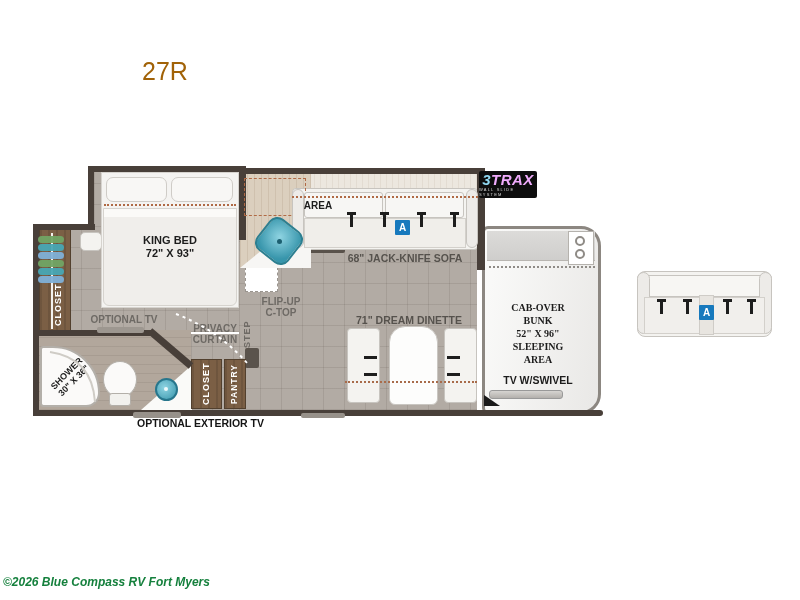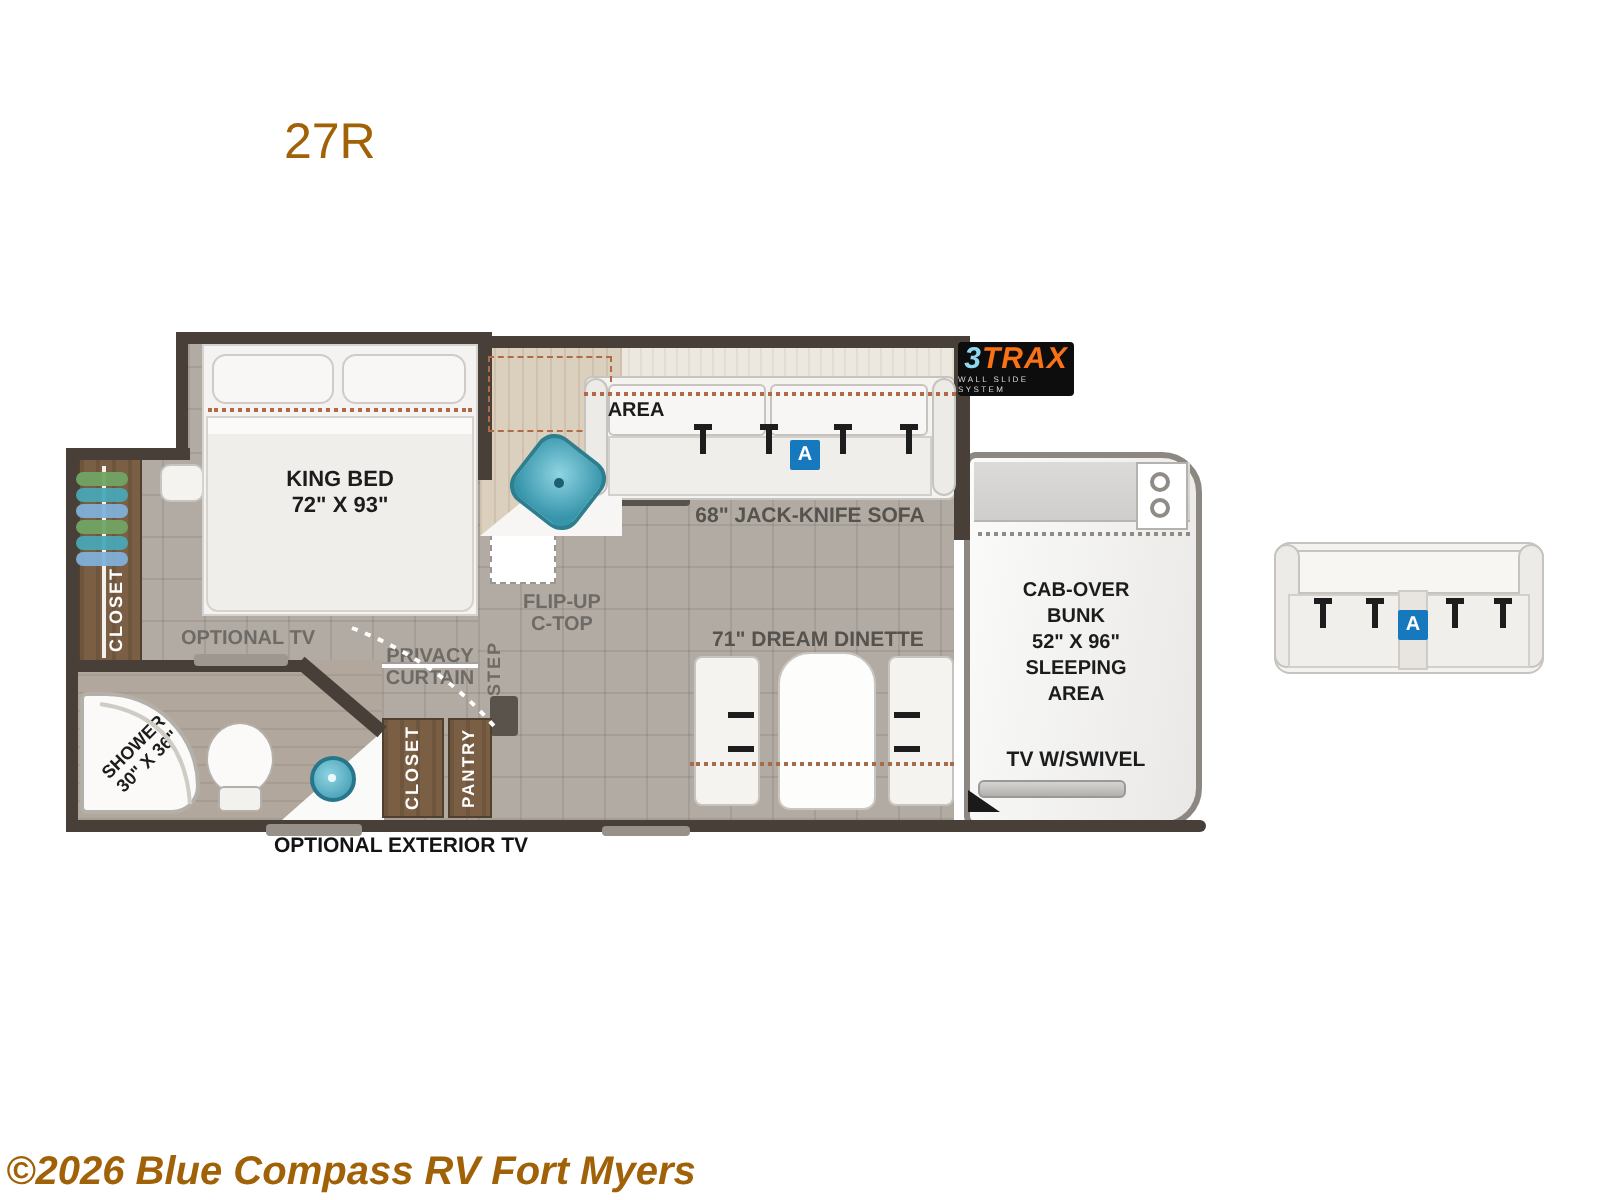--- a/index.html
+++ b/index.html
@@ -150,32 +150,32 @@
   <div class="a" style="left:447px;top:356px;width:13px;height:3px;background:#1d1d1d;z-index:6;"></div>
   <div class="a" style="left:447px;top:373px;width:13px;height:3px;background:#1d1d1d;z-index:6;"></div>
   <div class="a dotted-red" style="left:345px;top:381px;width:132px;border-top-color:#a86b4a;"></div>
 
   <div class="a" style="left:482px;top:226px;width:119px;height:188px;z-index:4;background:linear-gradient(100deg,#fbfbfa,#e9e8e6);border:3px solid #8c8781;border-radius:6px 20px 20px 6px;"></div>
   <div class="a" style="left:487px;top:231px;width:108px;height:30px;z-index:5;background:linear-gradient(#dcdbd9,#cfcecc);border-bottom:1px solid #b8b5b0;"></div>
   <div class="a" style="left:568px;top:231px;width:26px;height:34px;background:#fff;border:1px solid #b5b2ad;z-index:5;"></div>
   <div class="a" style="left:575px;top:236px;width:10px;height:10px;border-radius:50%;border:2px solid #8f8b86;background:#fff;z-index:6;"></div>
   <div class="a" style="left:575px;top:249px;width:10px;height:10px;border-radius:50%;border:2px solid #8f8b86;background:#fff;z-index:6;"></div>
   <div class="a" style="left:489px;top:266px;width:106px;border-top:2px dotted #8f8b86;z-index:6;"></div>
-  <div class="lbl dark-lbl" style="left:488px;top:289px;width:100px;font-size:10px;line-height:13px;">CAB-OVER
+  <div class="lbl dark-lbl" style="left:488px;top:301px;width:100px;font-size:10px;line-height:13px;font-family:Liberation Serif, serif;">CAB-OVER
 BUNK
 52" X 96"
 SLEEPING
 AREA</div>
   <div class="lbl dark-lbl" style="left:488px;top:374px;width:100px;font-size:10.5px;">TV W/SWIVEL</div>
   <div class="a" style="left:489px;top:390px;width:74px;height:9px;z-index:6;border-radius:3px;border:1px solid #999;background:linear-gradient(#d6d4d1,#b3b0ac);"></div>
   <div class="a" style="left:484px;top:395px;width:16px;height:11px;background:#1a1a1a;clip-path:polygon(0 0,100% 100%,0 100%);z-index:6;"></div>
 
   <div class="a" style="left:479px;top:171px;width:58px;height:27px;background:#0d0d0d;border-radius:2px;z-index:8;display:flex;flex-direction:column;align-items:center;justify-content:center;">
     <div style="font-weight:bold;font-style:italic;font-size:15px;line-height:15px;letter-spacing:.5px;">
-      <span style="color:#8fd8f2;">3</span><span style="color:#f97316;">TRAX</span>
+      <span style="color:#8fd8f2;">3</span><span style="color:#f0abfc;">TRAX</span>
     </div>
     <div style="font-size:4px;color:#d8d8d8;letter-spacing:1.2px;">WALL SLIDE SYSTEM</div>
   </div>
 
   <div class="a white-furn" style="left:637px;top:271px;width:135px;height:66px;border-radius:8px;"></div>
   <div class="a white-furn" style="left:644px;top:275px;width:121px;height:22px;border-radius:4px;background:#f7f6f3;z-index:5;"></div>
   <div class="a white-furn" style="left:637px;top:272px;width:13px;height:62px;border-radius:7px;background:#edebe8;z-index:5;"></div>
   <div class="a white-furn" style="left:759px;top:272px;width:13px;height:62px;border-radius:7px;background:#edebe8;z-index:5;"></div>
   <div class="a" style="left:644px;top:297px;width:121px;height:37px;background:#f1efec;border:1px solid #d3d0cb;z-index:5;"></div>
   <div class="a" style="left:699px;top:295px;width:15px;height:40px;background:#e8e5e0;border:1px solid #cfccc7;z-index:5;"></div>
@@ -188,15 +188,15 @@
   <div class="a post-bar" style="left:747px;top:299px;"></div>
   <div class="a post-stem" style="left:750px;top:300px;"></div>
   <div class="a badge" style="left:699px;top:305px;width:15px;height:15px;">A</div>
 
   <svg class="overlay" width="800" height="600" viewBox="0 0 800 600">
     <line x1="150" y1="331" x2="191" y2="366" stroke="#483f39" stroke-width="7"></line>
     <path d="M 176 314 Q 218 330 247 363" fill="none" stroke="#ffffff" stroke-width="2" stroke-dasharray="3 4"></path>
     <path d="M 50 352 Q 92 358 95 402" fill="none" stroke="#cfccc6" stroke-width="2"></path>
   </svg>
 
-  <div class="a" style="left:3px;top:575px;font-size:20px;font-weight:bold;font-style:italic;color:#a16207;z-index:7;">©2026 Blue Compass RV Fort Myers</div>
+  <div class="a" style="left:3px;top:575px;font-size:12px;font-weight:bold;font-style:italic;color:#15803d;z-index:7;">©2026 Blue Compass RV Fort Myers</div>
 
 </div>
 
 </body></html>

